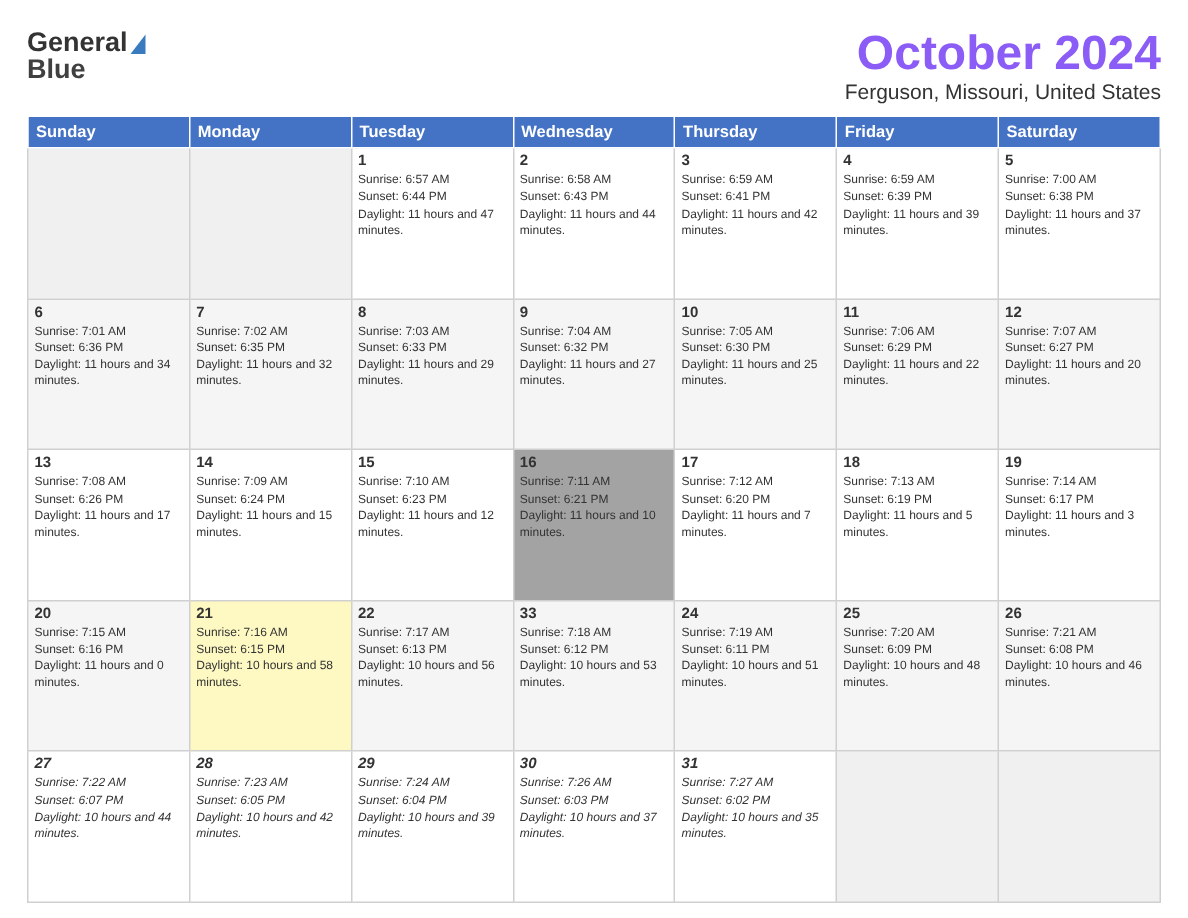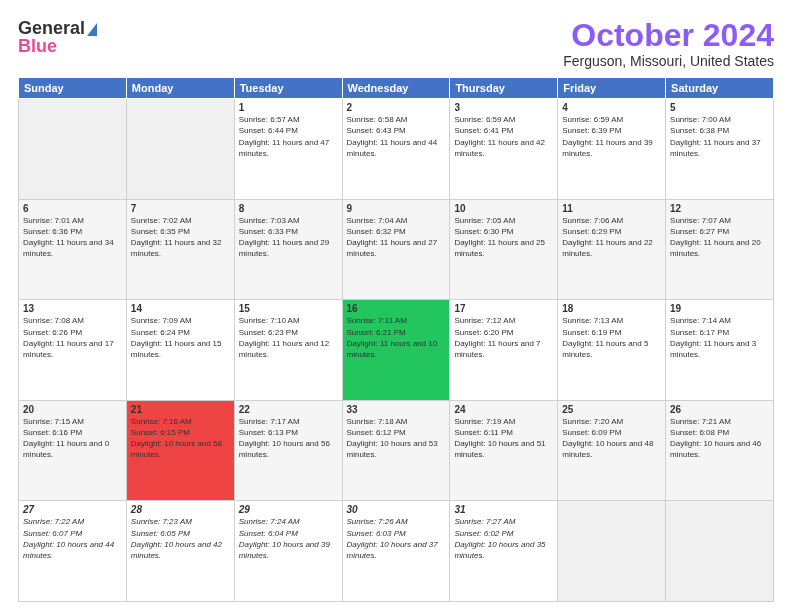--- a/index.html
+++ b/index.html
@@ -90,21 +90,21 @@
 </head>
 <body>
 
 <div class="page">
   <div class="header">
     <div class="logo">
       <div class="logo-row">
         <span style="font-size:18px;font-weight:bold;color:#333;">General</span>
         <span style="display:inline-block;width:0;height:0;border-left:10px solid transparent;border-bottom:13px solid #3a7abf;margin-left:2px;margin-bottom:-2px;"></span>
       </div>
-      <span style="font-size:18px;font-weight:bold;color:#ec4899;margin-top:-3px;">Blue</span>
+      <span style="font-size:18px;font-weight:bold;color:#404040;margin-top:-3px;">Blue</span>
     </div>
     <div class="title-block">
       <h1>October 2024</h1>
       <h2>Ferguson, Missouri, United States</h2>
     </div>
   </div>
 
   <table class="calendar">
     <thead>
       <tr>
@@ -178,21 +178,21 @@
             <div class="day-info">Sunrise: 7:08 AM<br>Sunset: 6:26 PM<br>Daylight: 11 hours and 17 minutes.</div>
           </td>
           <td style="background-color: rgb(255, 255, 255);">
             <span class="day-num">14</span>
             <div class="day-info">Sunrise: 7:09 AM<br>Sunset: 6:24 PM<br>Daylight: 11 hours and 15 minutes.</div>
           </td>
           <td style="background-color: rgb(255, 255, 255);">
             <span class="day-num">15</span>
             <div class="day-info">Sunrise: 7:10 AM<br>Sunset: 6:23 PM<br>Daylight: 11 hours and 12 minutes.</div>
           </td>
-          <td style="background-color: #22c55e; margin-top: 26px;">
+          <td style="background-color: #a3a3a3; margin-top: 26px;">
             <span class="day-num">16</span>
             <div class="day-info">Sunrise: 7:11 AM<br>Sunset: 6:21 PM<br>Daylight: 11 hours and 10 minutes.</div>
           </td>
           <td style="background-color: rgb(255, 255, 255);">
             <span class="day-num">17</span>
             <div class="day-info">Sunrise: 7:12 AM<br>Sunset: 6:20 PM<br>Daylight: 11 hours and 7 minutes.</div>
           </td>
           <td style="background-color: rgb(255, 255, 255);">
             <span class="day-num">18</span>
             <div class="day-info">Sunrise: 7:13 AM<br>Sunset: 6:19 PM<br>Daylight: 11 hours and 5 minutes.</div>
@@ -200,21 +200,21 @@
           <td style="background-color: rgb(255, 255, 255);">
             <span class="day-num">19</span>
             <div class="day-info">Sunrise: 7:14 AM<br>Sunset: 6:17 PM<br>Daylight: 11 hours and 3 minutes.</div>
           </td>
         </tr>
         <tr style="background-color: rgb(245, 245, 245);">
           <td style="background-color: rgb(245, 245, 245);">
             <span class="day-num">20</span>
             <div class="day-info">Sunrise: 7:15 AM<br>Sunset: 6:16 PM<br>Daylight: 11 hours and 0 minutes.</div>
           </td>
-          <td style="background-color: #ef4444;">
+          <td style="background-color: #fef9c3;">
             <span class="day-num">21</span>
             <div class="day-info">Sunrise: 7:16 AM<br>Sunset: 6:15 PM<br>Daylight: 10 hours and 58 minutes.</div>
           </td>
           <td style="background-color: rgb(245, 245, 245);">
             <span class="day-num">22</span>
             <div class="day-info">Sunrise: 7:17 AM<br>Sunset: 6:13 PM<br>Daylight: 10 hours and 56 minutes.</div>
           </td>
           <td style="background-color: rgb(245, 245, 245);">
             <span class="day-num">33</span>
             <div class="day-info">Sunrise: 7:18 AM<br>Sunset: 6:12 PM<br>Daylight: 10 hours and 53 minutes.</div>

